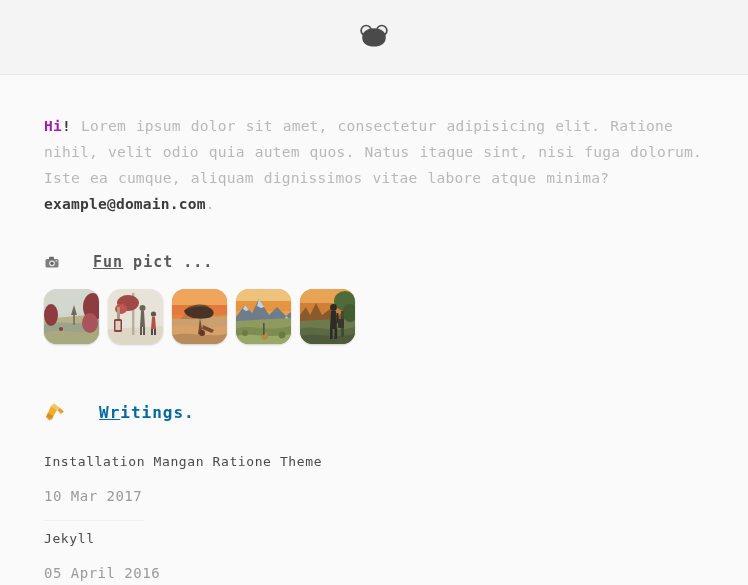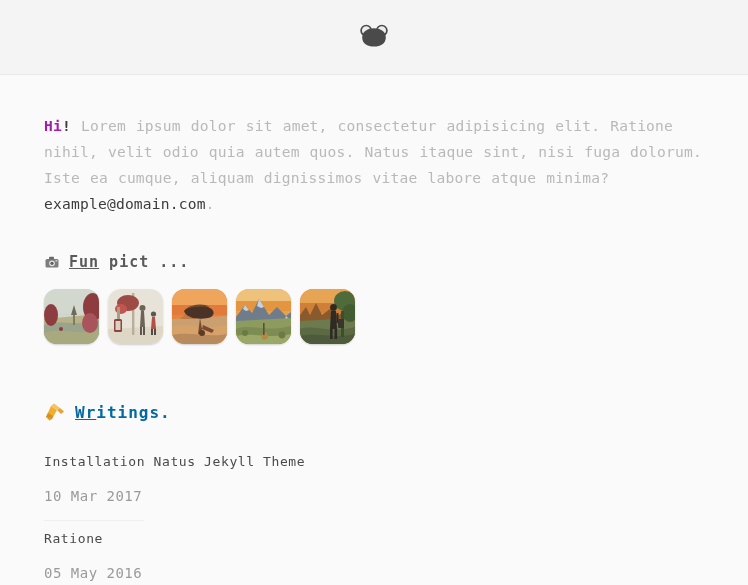--- a/index.html
+++ b/index.html
@@ -51,31 +51,32 @@
   .intro .hi {
     color: #a21caf;
     font-weight: bold;
   }
   .intro .bang {
     color: #3b3b3b;
     font-weight: bold;
   }
   .intro .email {
     color: #3b3b3b;
-    font-weight: normal;
+    font-weight: bold;
     text-decoration: none;
   }
 
   
   .section-heading {
     display: flex;
     align-items: center;
     font-size: 15px;
     color: #5a5a5a;
     letter-spacing: 1px;
+    gap: 24px;
   }
   .section-heading.fun { margin-top: 36px; }
   .section-heading.writings {
     margin-top: 58px;
     font-size: 16px;
     color: #0369a1;
   }
   .heading-icon {
     display: inline-flex;
     align-items: center;
@@ -275,24 +276,24 @@
         <path d="M7 4 L10 1.5 L16 6 L13 8 Z" fill="#f6c35a"></path>
         <path d="M13 8 L16 6 L20 9.5 L17 12 Z" fill="#e8a038"></path>
         <path d="M2 15 L4 11 L9 14 L8 17 Z" fill="#d88f22"></path>
       </svg>
     </span>
     <span class="heading-text"><span class="u">Wr</span><span>itings.</span></span>
   </h2>
 
   <ul class="posts">
     <li class="post-item">
-      <a class="post-title" href="#">Installation Natus Jekyll Theme</a>
+      <a class="post-title" href="#">Installation Mangan Ratione Theme</a>
       <span class="post-date">10 Mar 2017</span>
       <hr class="post-divider">
     </li>
     <li class="post-item">
-      <a class="post-title" href="#">Ratione</a>
-      <span class="post-date">05 May 2016</span>
+      <a class="post-title" href="#">Jekyll</a>
+      <span class="post-date">05 April 2016</span>
 
     </li>
   </ul>
 
 </main>
 
 </body></html>

